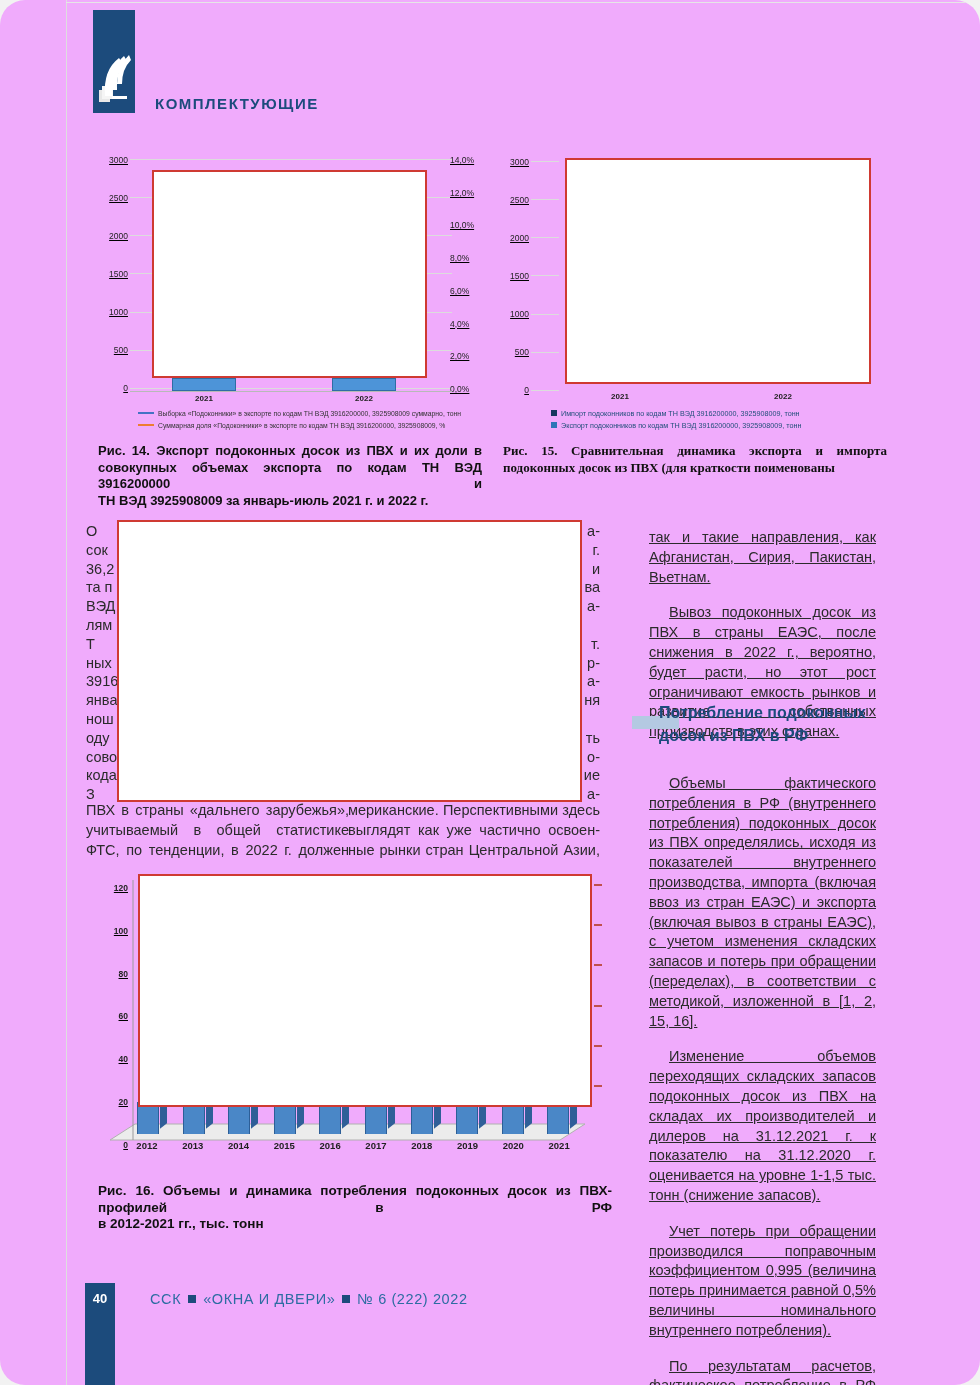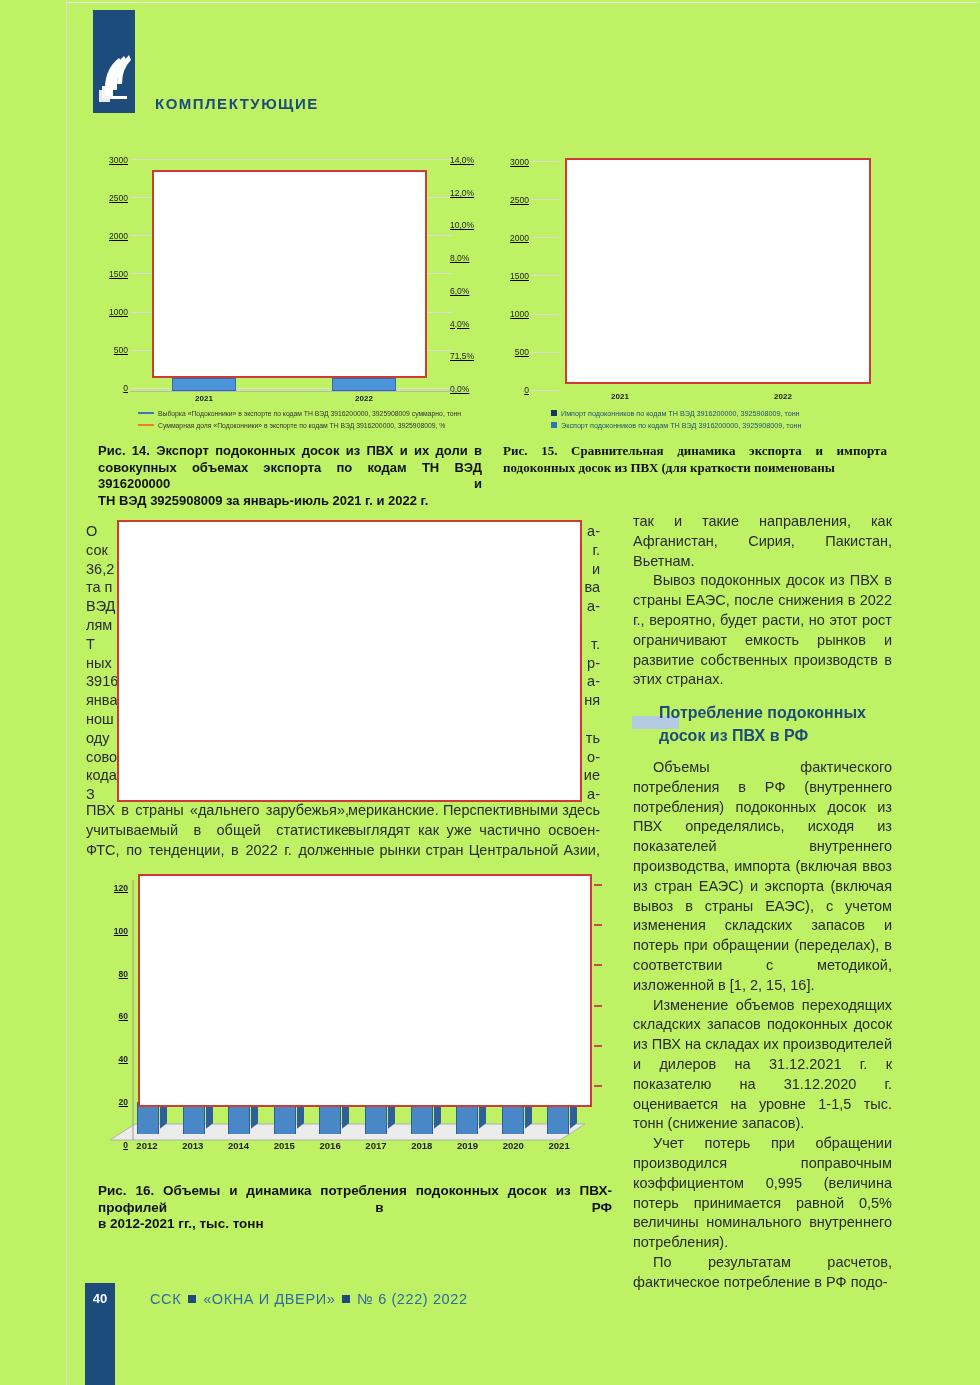--- a/index.html
+++ b/index.html
@@ -1,17 +1,17 @@
 <!DOCTYPE html>
 <html lang="ru"><head>
 <meta charset="utf-8">
 <style>
   * { margin:0; padding:0; box-sizing:border-box; }
   body { background:#f2f2f2; font-family:"Liberation Sans", sans-serif; }
-  #page { position:relative; width:980px; height:1385px; background:#bef264; margin:0 auto; overflow:hidden; }
+  #page { position:relative; width:980px; height:1385px; background:#f0abfc; margin:0 auto; overflow:hidden;border-radius:25px; }
 
   
   .scan-line-v { position:absolute; left:66px; top:0; width:1px; height:1385px; background:#dedede; }
   .scan-line-h { position:absolute; left:66px; top:2px; width:912px; height:1px; background:#e6e6e6; }
 
   
   .logo-box { position:absolute; left:93px; top:10px; width:42px; height:103px; background:#1c4b7c; }
   .section-label { position:absolute; left:155px; top:95px; font-size:15px; font-weight:bold;
                    color:#1c4b7c; letter-spacing:1.5px; }
 
@@ -42,21 +42,21 @@
   .caption div:last-child { text-align:left; text-align-last:left; }
 
   
   .bodycol { position:absolute; font-size:14.5px; color:#2b2b2b; }
   .bodycol div.ln { line-height:20px; text-align:justify; text-align-last:justify; }
   .frag { position:absolute; font-size:14.5px; color:#2b2b2b; white-space:nowrap; }
   .frag div { line-height:18.8px; height:18.8px; }
   .frag-r { text-align:right; }
   .para { text-align:justify; line-height:19.8px; }
   .ind { text-indent:20px; }
-  .rc-block p { margin:0; }
+  .rc-block p { margin:16px;text-decoration:underline; }
   .heading { position:absolute; left:633px; width:262px; font-size:16px; font-weight:bold;
              color:#1c4b7c; line-height:23px; padding-left:26px; z-index:2; }
   .heading-accent { position:absolute; left:632px; top:716px; width:47px; height:13px;
                     background:#b4c9e2; z-index:1; }
 
   
   .floor16 { position:absolute; left:0; top:0; }
   .bar16 { position:absolute; width:22px; background:#4a87c7; border:1px solid #2c5e97; border-bottom:none; }
   .bar16side { position:absolute; width:7px; background:#2f5f98; transform:skewY(-38deg); }
   .redticks { position:absolute; display:flex; flex-direction:column; justify-content:space-between; }
@@ -113,21 +113,21 @@
         <div>0</div>
       </div>
     <div class="tickcol" style="left:352px; top:3px; width:30px; height:239px;">
 
     <div>14,0%</div>
         <div>12,0%</div>
         <div>10,0%</div>
         <div>8,0%</div>
         <div>6,0%</div>
         <div>4,0%</div>
-        <div>71,5%</div>
+        <div>2,0%</div>
         <div>0,0%</div>
       </div>
     <div class="bar14" style="left:74px; width:64px;"></div>
     <div class="bar14" style="left:234px; width:64px;"></div>
     <div class="axisline" style="left:32px; top:239px; width:322px;"></div>
     <div class="redbox" style="left:54px; top:18px; width:275px; height:208px;"></div>
     <div class="xlab" style="left:76px; top:242px;">2021</div>
     <div class="xlab" style="left:236px; top:242px;">2022</div>
     <div class="legend legend14" style="left:40px; top:255px;">
 

